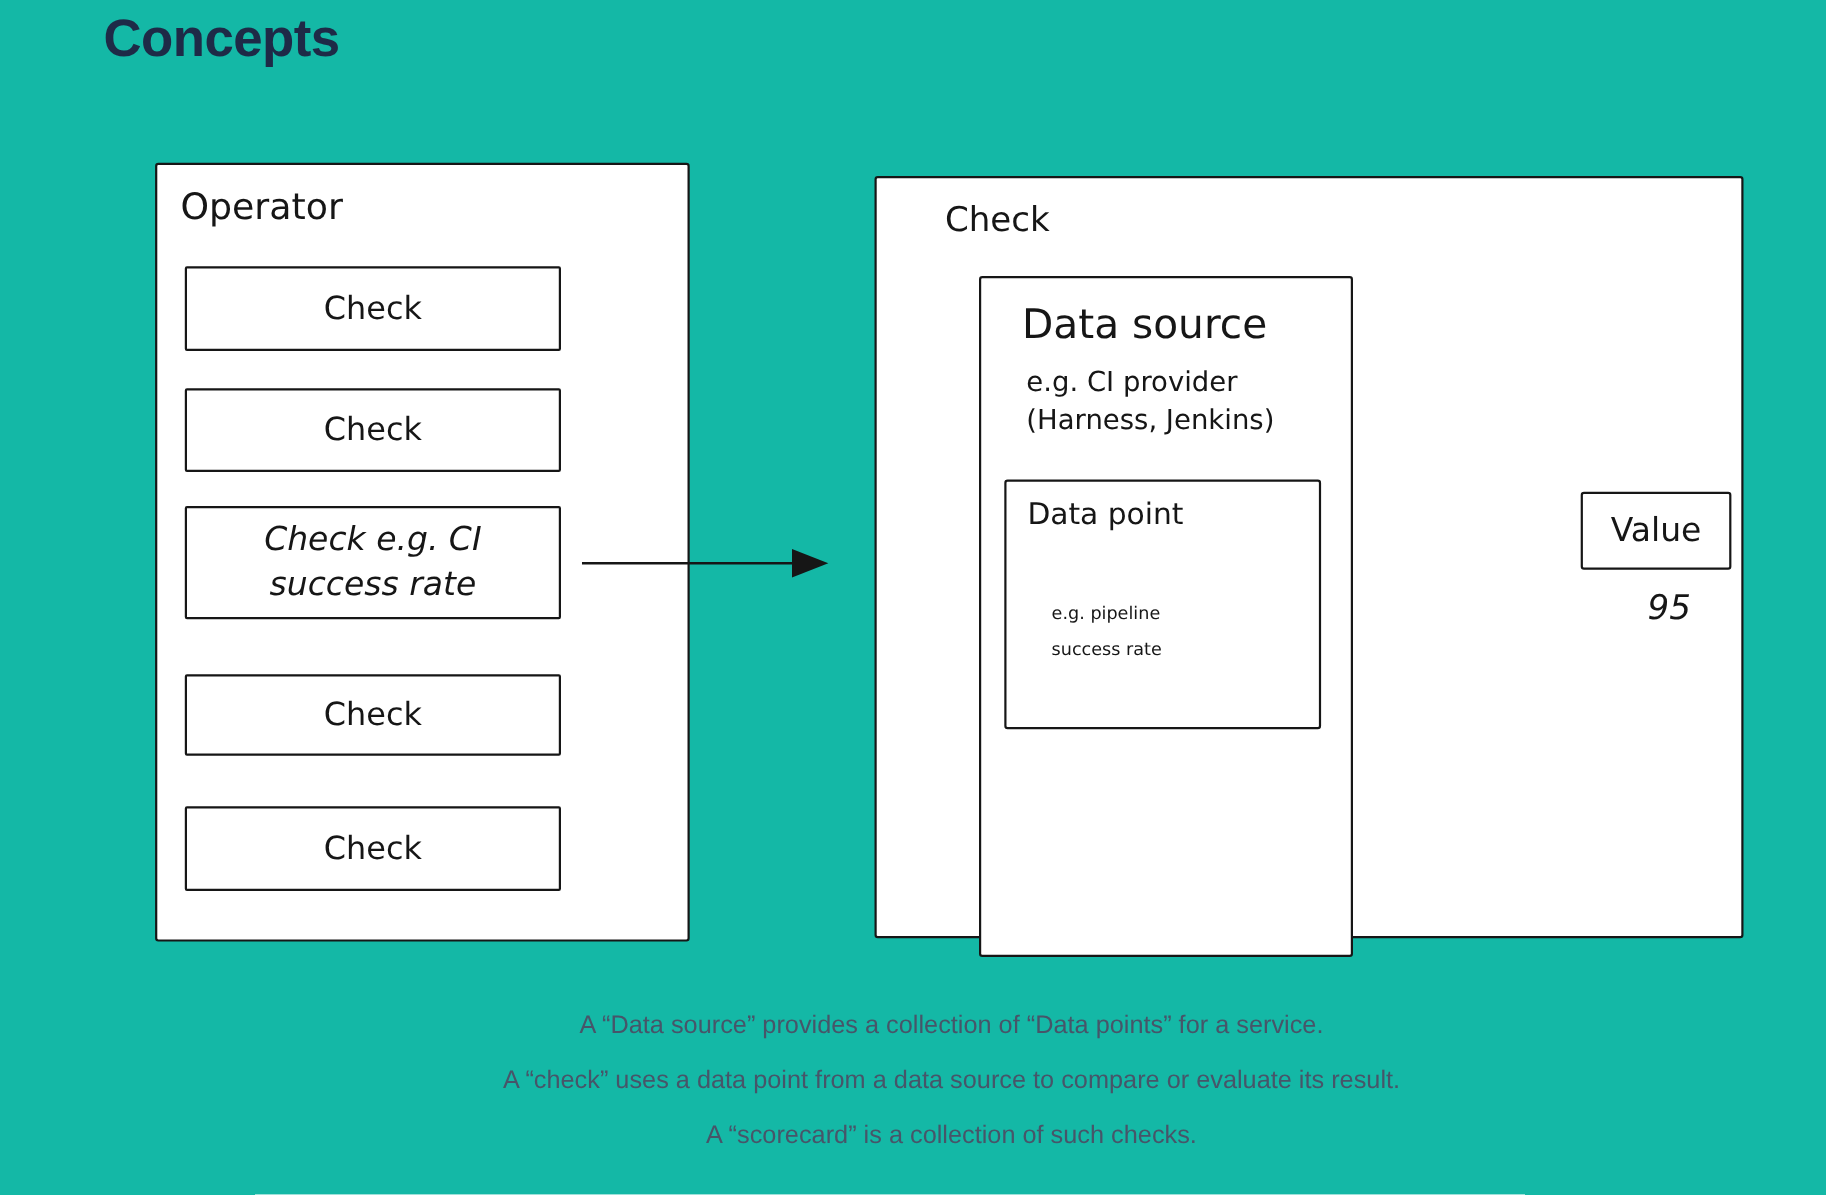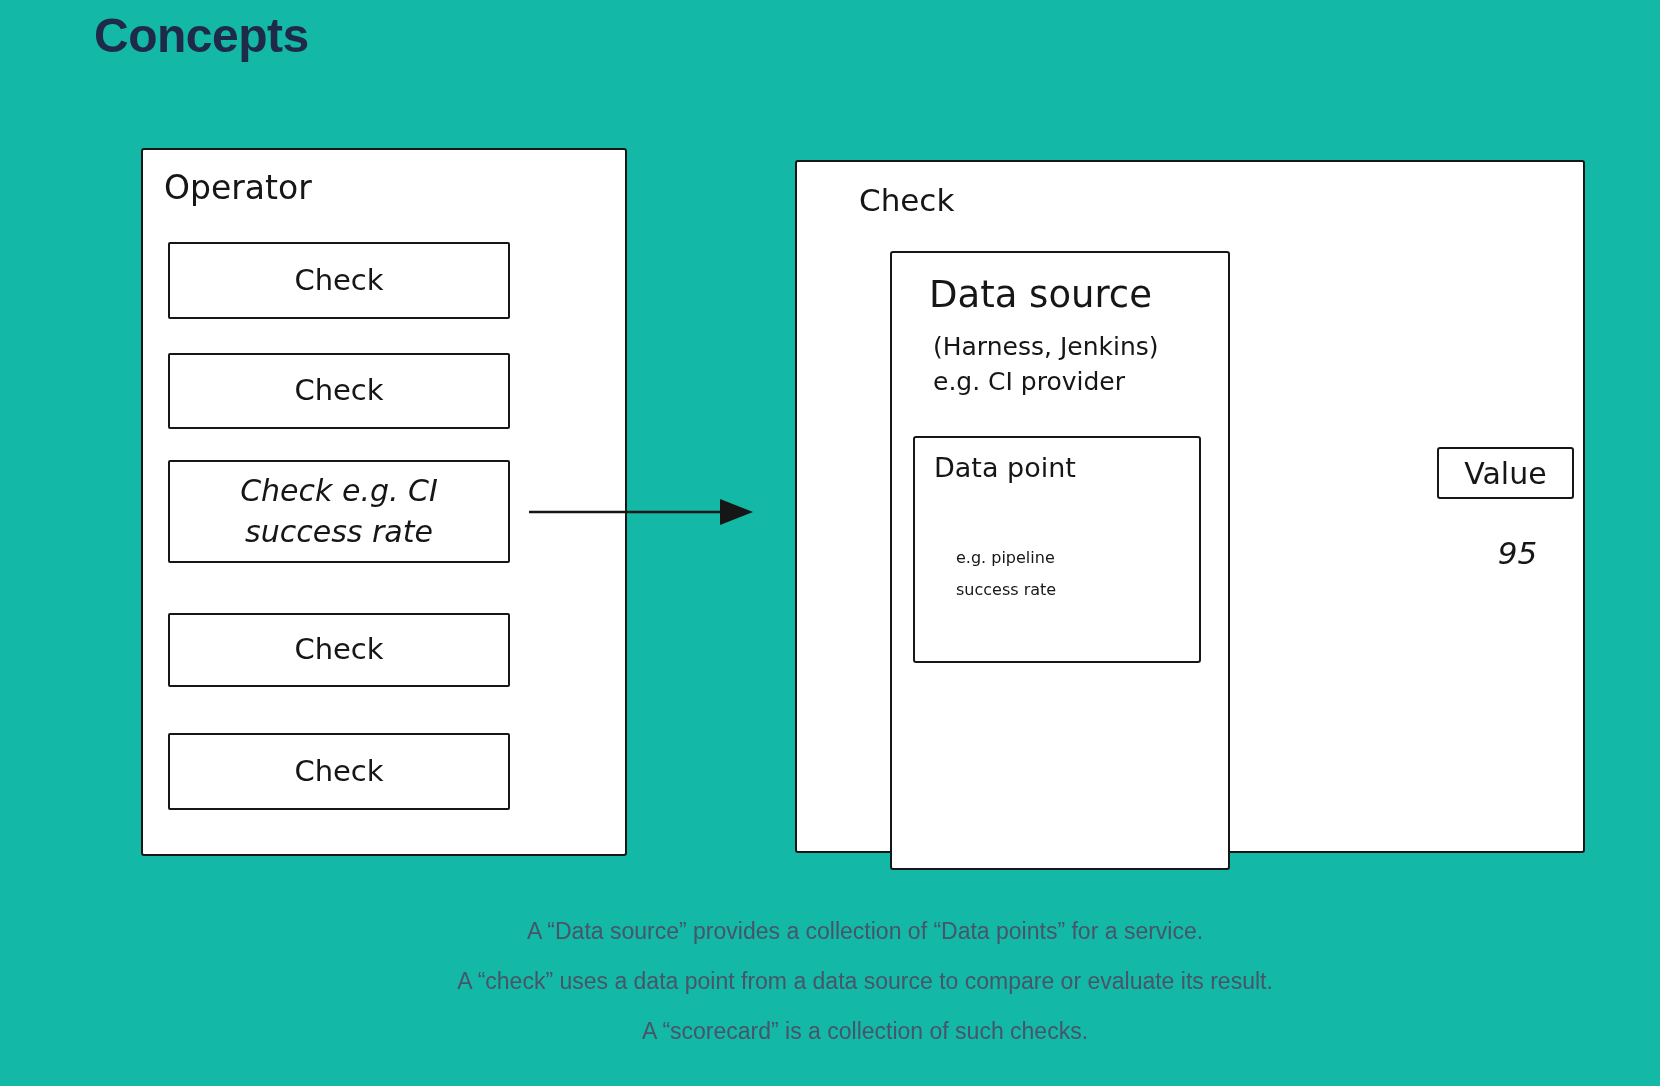--- a/index.html
+++ b/index.html
@@ -69,21 +69,21 @@
 
   .datapoint-box { left: 21px; top: 183px; width: 288px; height: 227px; border-width: 2.2px; }
   .dp-label   { position: absolute; left: 19px; top: 14px; font-size: 27px; }
   .dp-example { position: absolute; left: 41px; top: 104px; font-size: 16px; line-height: 32px; }
 
   .operator-box {
     left: 427px; top: 282px; width: 189px; height: 70px;
     display: flex; align-items: center; justify-content: center; font-size: 31px;
   }
   .value-box {
-    left: 640px; top: 285px; width: 137px; height: 52px;
+    left: 640px; top: 285px; width: 137px; height: 71px;
     display: flex; align-items: center; justify-content: center; font-size: 30px;
   }
   .op-example  { position: absolute; left: 440px; top: 371px; font-size: 27px; line-height: 33px; }
   .val-example { position: absolute; left: 652px; top: 373px; width: 137px; text-align: center; font-size: 31px; font-style: italic; }
 
   
   .description {
     position: absolute;
     left: 70px;
     top: 906px;
@@ -127,22 +127,22 @@
     <line x1="0" y1="14" x2="194" y2="14" stroke="#161616" stroke-width="2.4"></line>
     <polygon points="191,1 224,14 191,27" fill="#161616"></polygon>
   </svg>
 
   <div class="box checkdetail-box">
     <div class="hand checkdetail-label">Check</div>
 
     <div class="box datasource-box">
       <div class="hand ds-label">Data source</div>
       <div class="hand ds-example">
+        <div>e.g. CI provider</div>
         <div>(Harness, Jenkins)</div>
-        <div>e.g. CI provider</div>
       </div>
 
       <div class="box datapoint-box">
         <div class="hand dp-label">Data point</div>
         <div class="hand dp-example">
           <div>e.g. pipeline</div>
           <div>success rate</div>
         </div>
       </div>
     </div>

